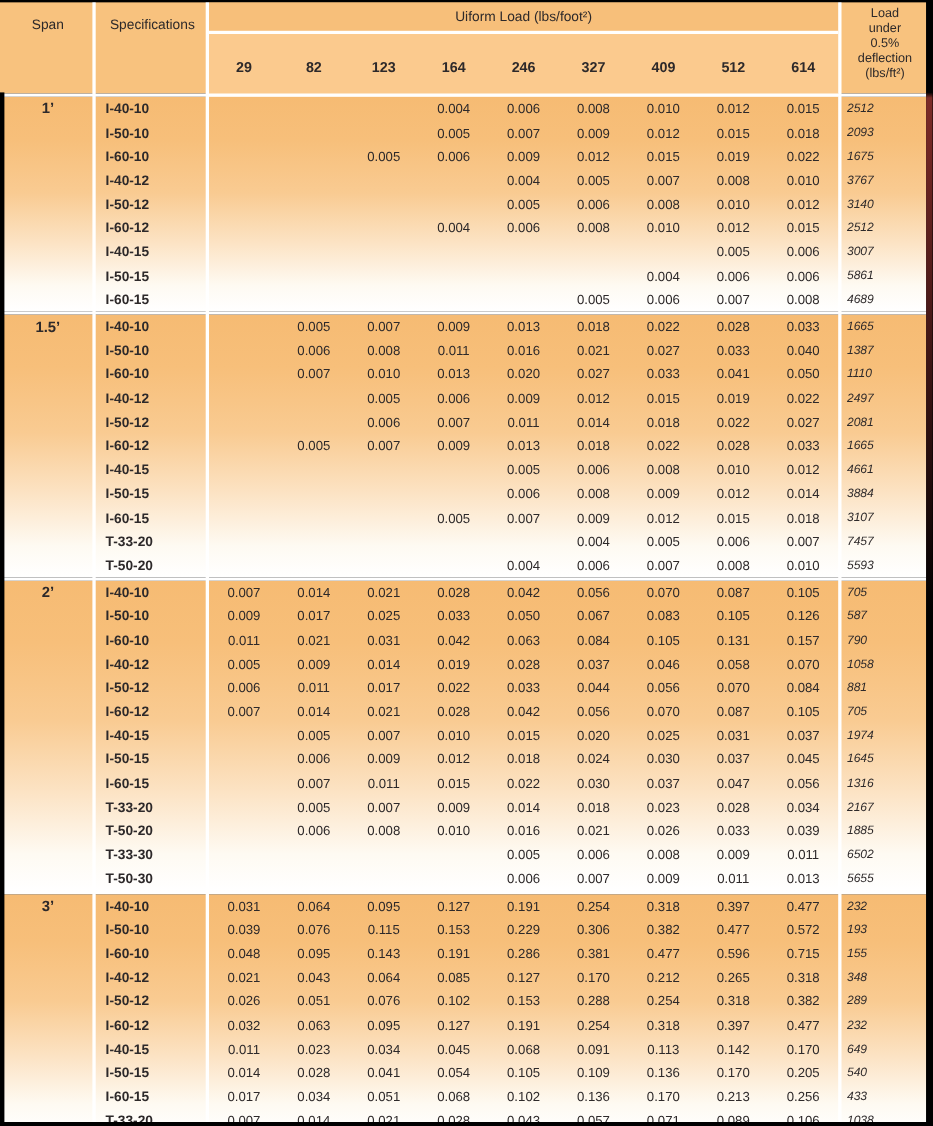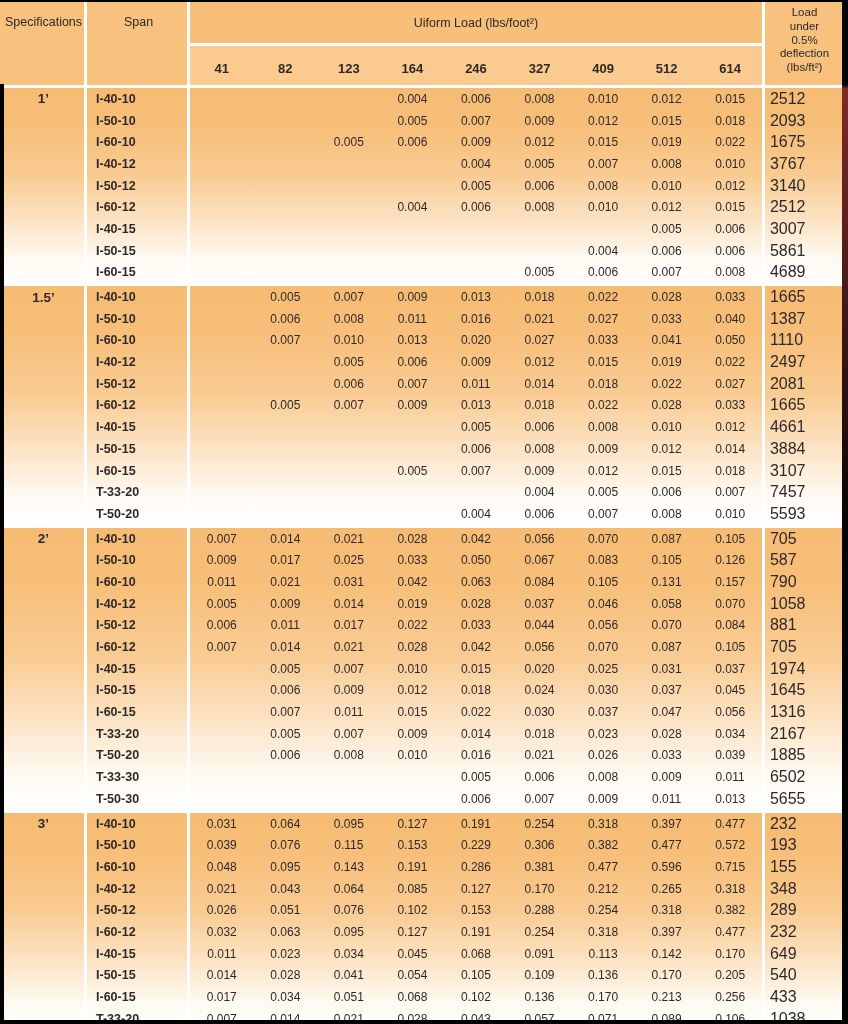--- a/index.html
+++ b/index.html
@@ -13,21 +13,21 @@
   
   .hdr {
     position:absolute; top:2px; left:0; width:842px; height:83px;
     background:#f8c27e;
     display:grid; grid-template-columns:87px 103px 572px 1fr;
   }
   .hcell { font-size:12.5px; }
   .span-h, .spec-h { text-align:center; padding-top:13px; }
   .load-h { display:flex; flex-direction:column; }
   .load-title {
-    height:41px; display:flex; align-items:center; justify-content:center;
+    height:26px; display:flex; align-items:center; justify-content:center;
     background:#f7bf7a; font-size:12.5px;
   }
   .load-divider { height:3px; background:#fff; }
   .load-nums {
     flex:1; background:#fbca8e;
     display:grid; grid-template-columns:repeat(9,1fr);
   }
   .num-h {
     display:flex; align-items:center; justify-content:center;
     font-weight:bold; font-size:13px;
@@ -42,47 +42,47 @@
     background:linear-gradient(180deg,#f6bb73 0%, #f7bf7a 20%, #f9cb92 45%, #fce3c4 68%, #fefaf2 88%, #ffffff 100%);
   }
   .group + .group { border-top:3px solid #fff; }
   .row {
     display:grid; grid-template-columns:87px 103px repeat(9,63.56px) 1fr;
     height:21.7px; align-items:center; font-size:12px;
   }
   .span-cell { text-align:center; font-weight:bold; font-size:13.5px; }
   .spec-cell { padding-left:9px; font-size:12.5px;font-weight:bold; }
   .value-cell { text-align:center; }
-  .load-cell { padding-left:8px; font-size:16px; }
+  .load-cell { padding-left:8px; font-size:11px;font-style:italic; }
   
   .vsep { position:absolute; top:0; bottom:0; width:3px; background:#fff; z-index:5; }
   .vsep1 { left:84px; } .vsep2 { left:187px; } .vsep3 { left:762px; }
   .hsep { position:absolute; top:85px; left:0; width:842px; height:3px; background:#fff; z-index:5; }
   .edge { position:absolute; background:#000; z-index:10; }
   .edge-top { top:0; left:0; width:848px; height:2px; }
   .edge-bottom { bottom:0; left:0; width:848px; height:4px; }
   .edge-left { top:84px; bottom:0; left:0; width:4px; }
   .edge-right {
     top:0; bottom:0; right:0; width:6px;
     background:linear-gradient(180deg,#000 0px,#000 84px,#7c2c28 89px,#722724 135px,#230c0c 430px,#000 560px,#000 100%);
   }
 </style>
 </head>
 <body>
 
 <div class="page">
 
   <div class="hdr">
+    <div class="hcell span-h">Span</div>
     <div class="hcell spec-h">Specifications</div>
-    <div class="hcell span-h">Span</div>
     <div class="load-h">
       <div class="load-title">Uiform Load (lbs/foot²)</div>
       <div class="load-divider"></div>
       <div class="load-nums">
-          <div class="num-h">41</div>
+          <div class="num-h">29</div>
           <div class="num-h">82</div>
           <div class="num-h">123</div>
           <div class="num-h">164</div>
           <div class="num-h">246</div>
           <div class="num-h">327</div>
           <div class="num-h">409</div>
           <div class="num-h">512</div>
           <div class="num-h">614</div>
         </div>
     </div>

